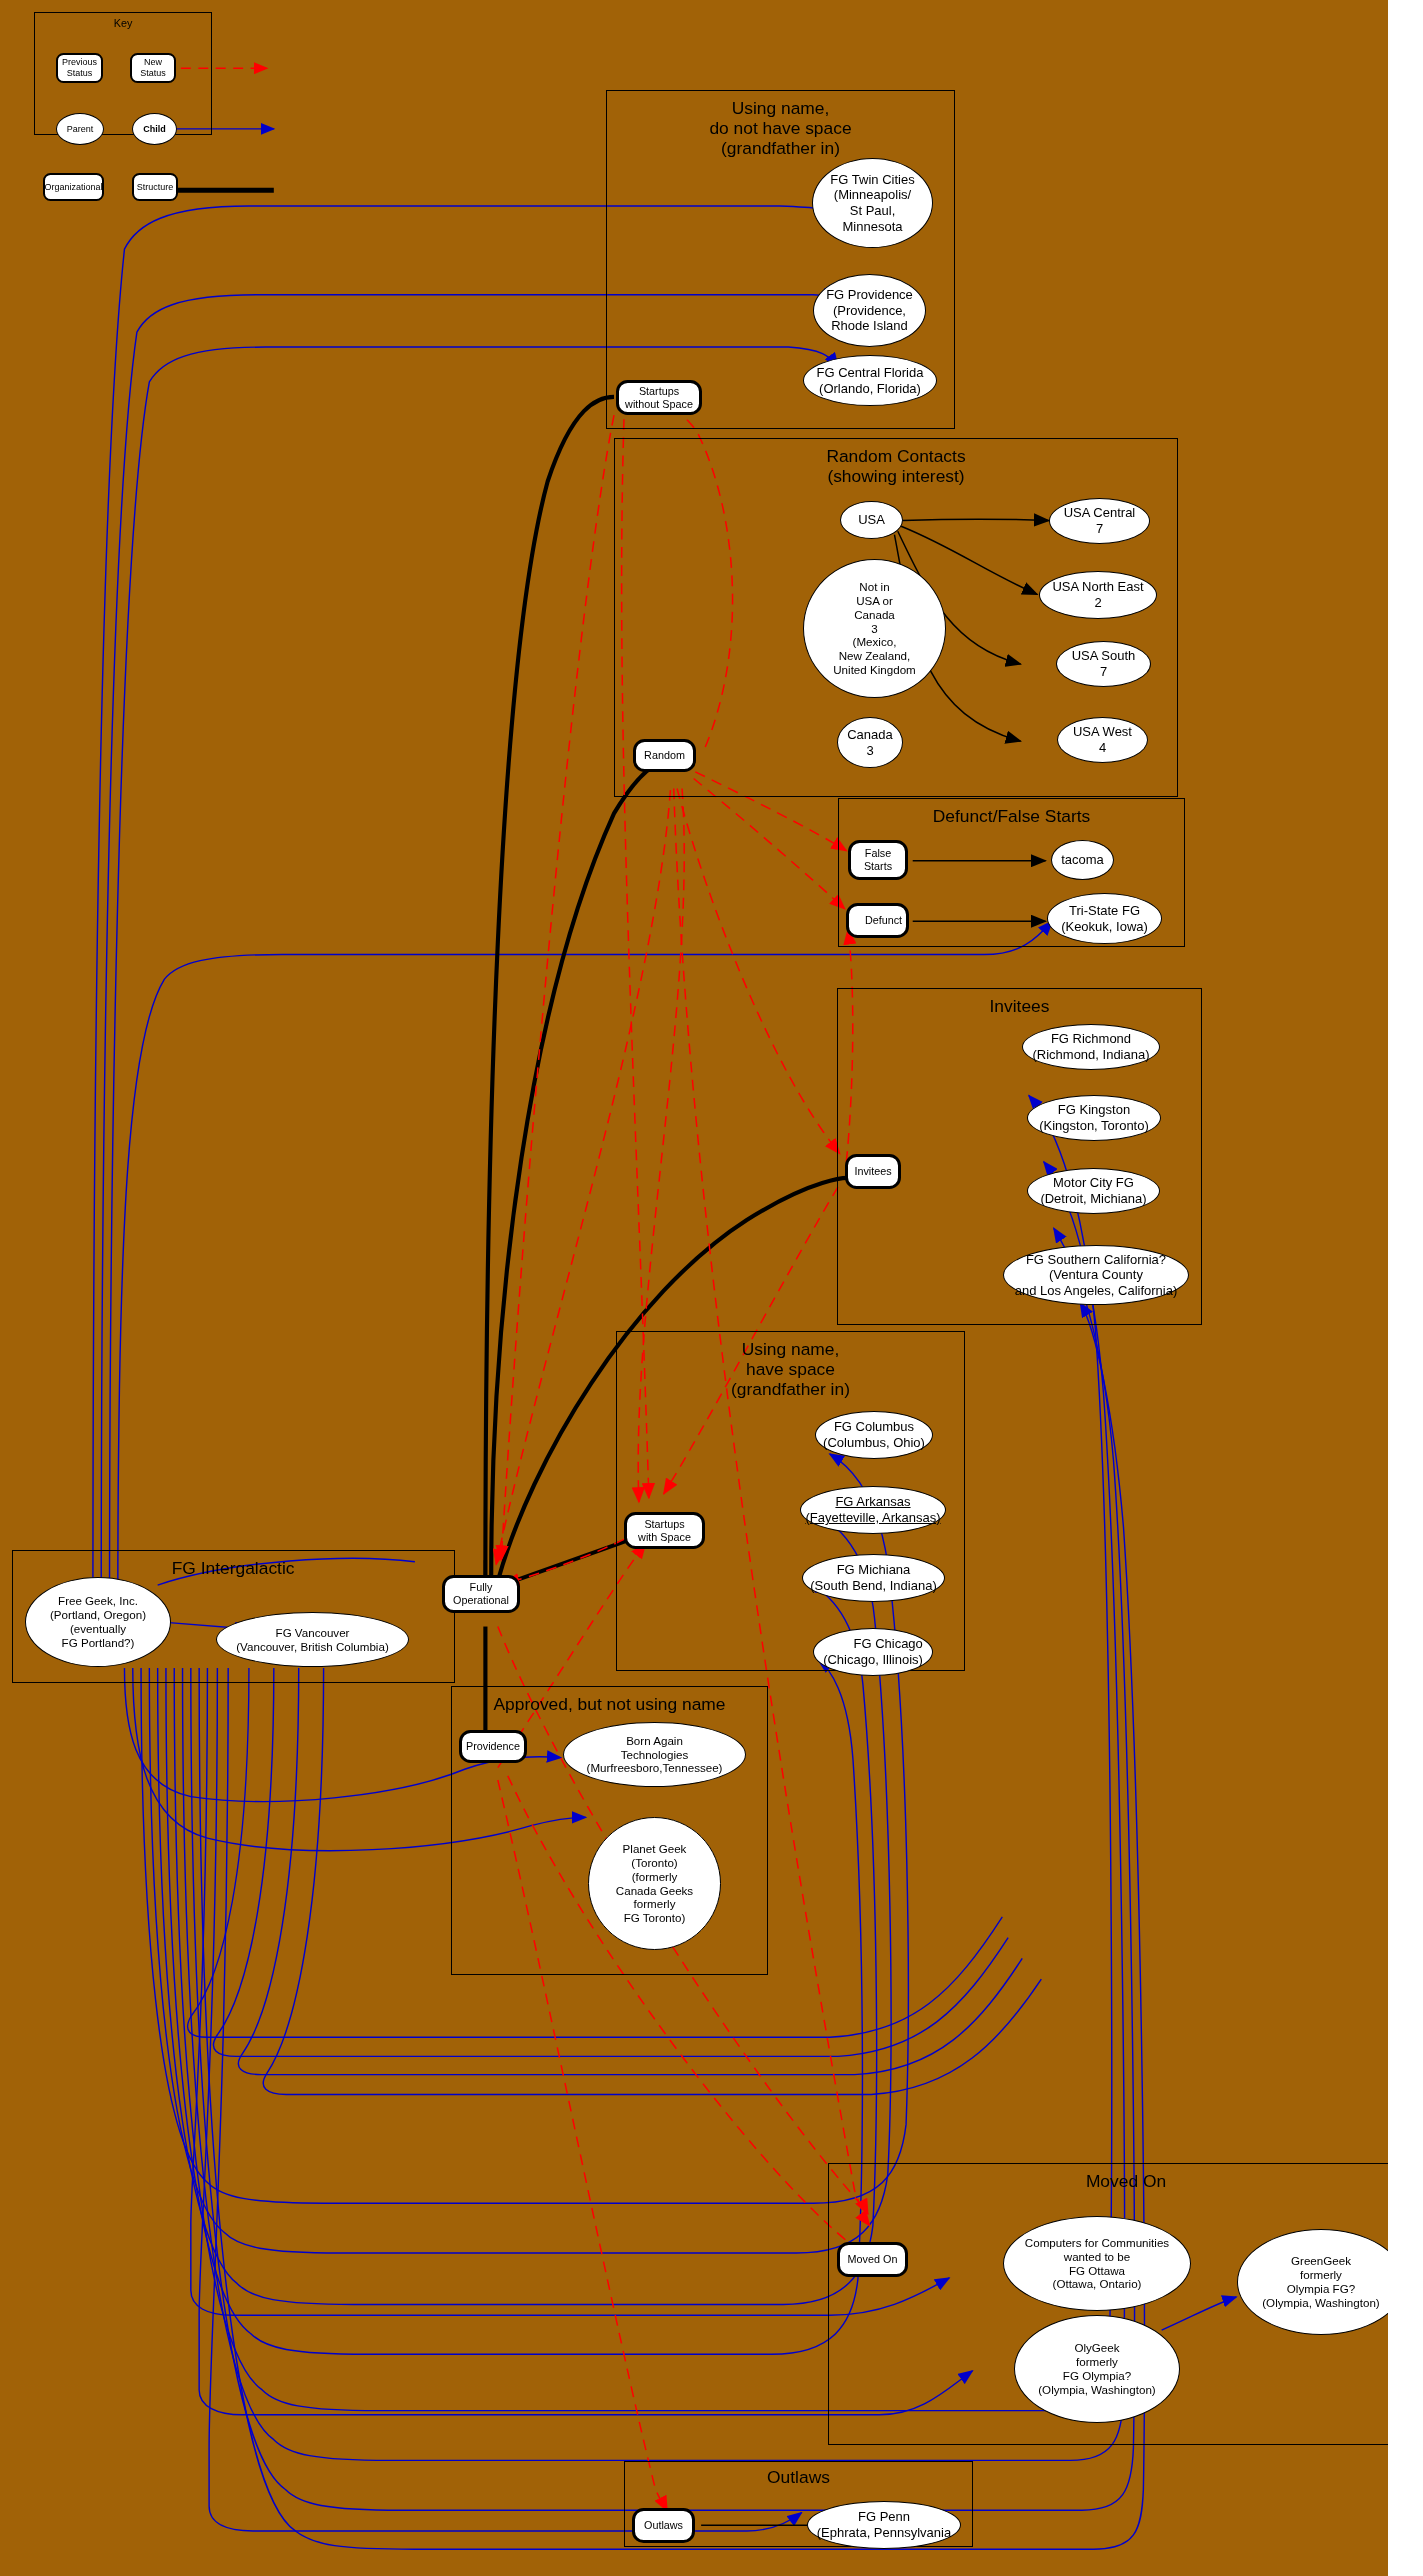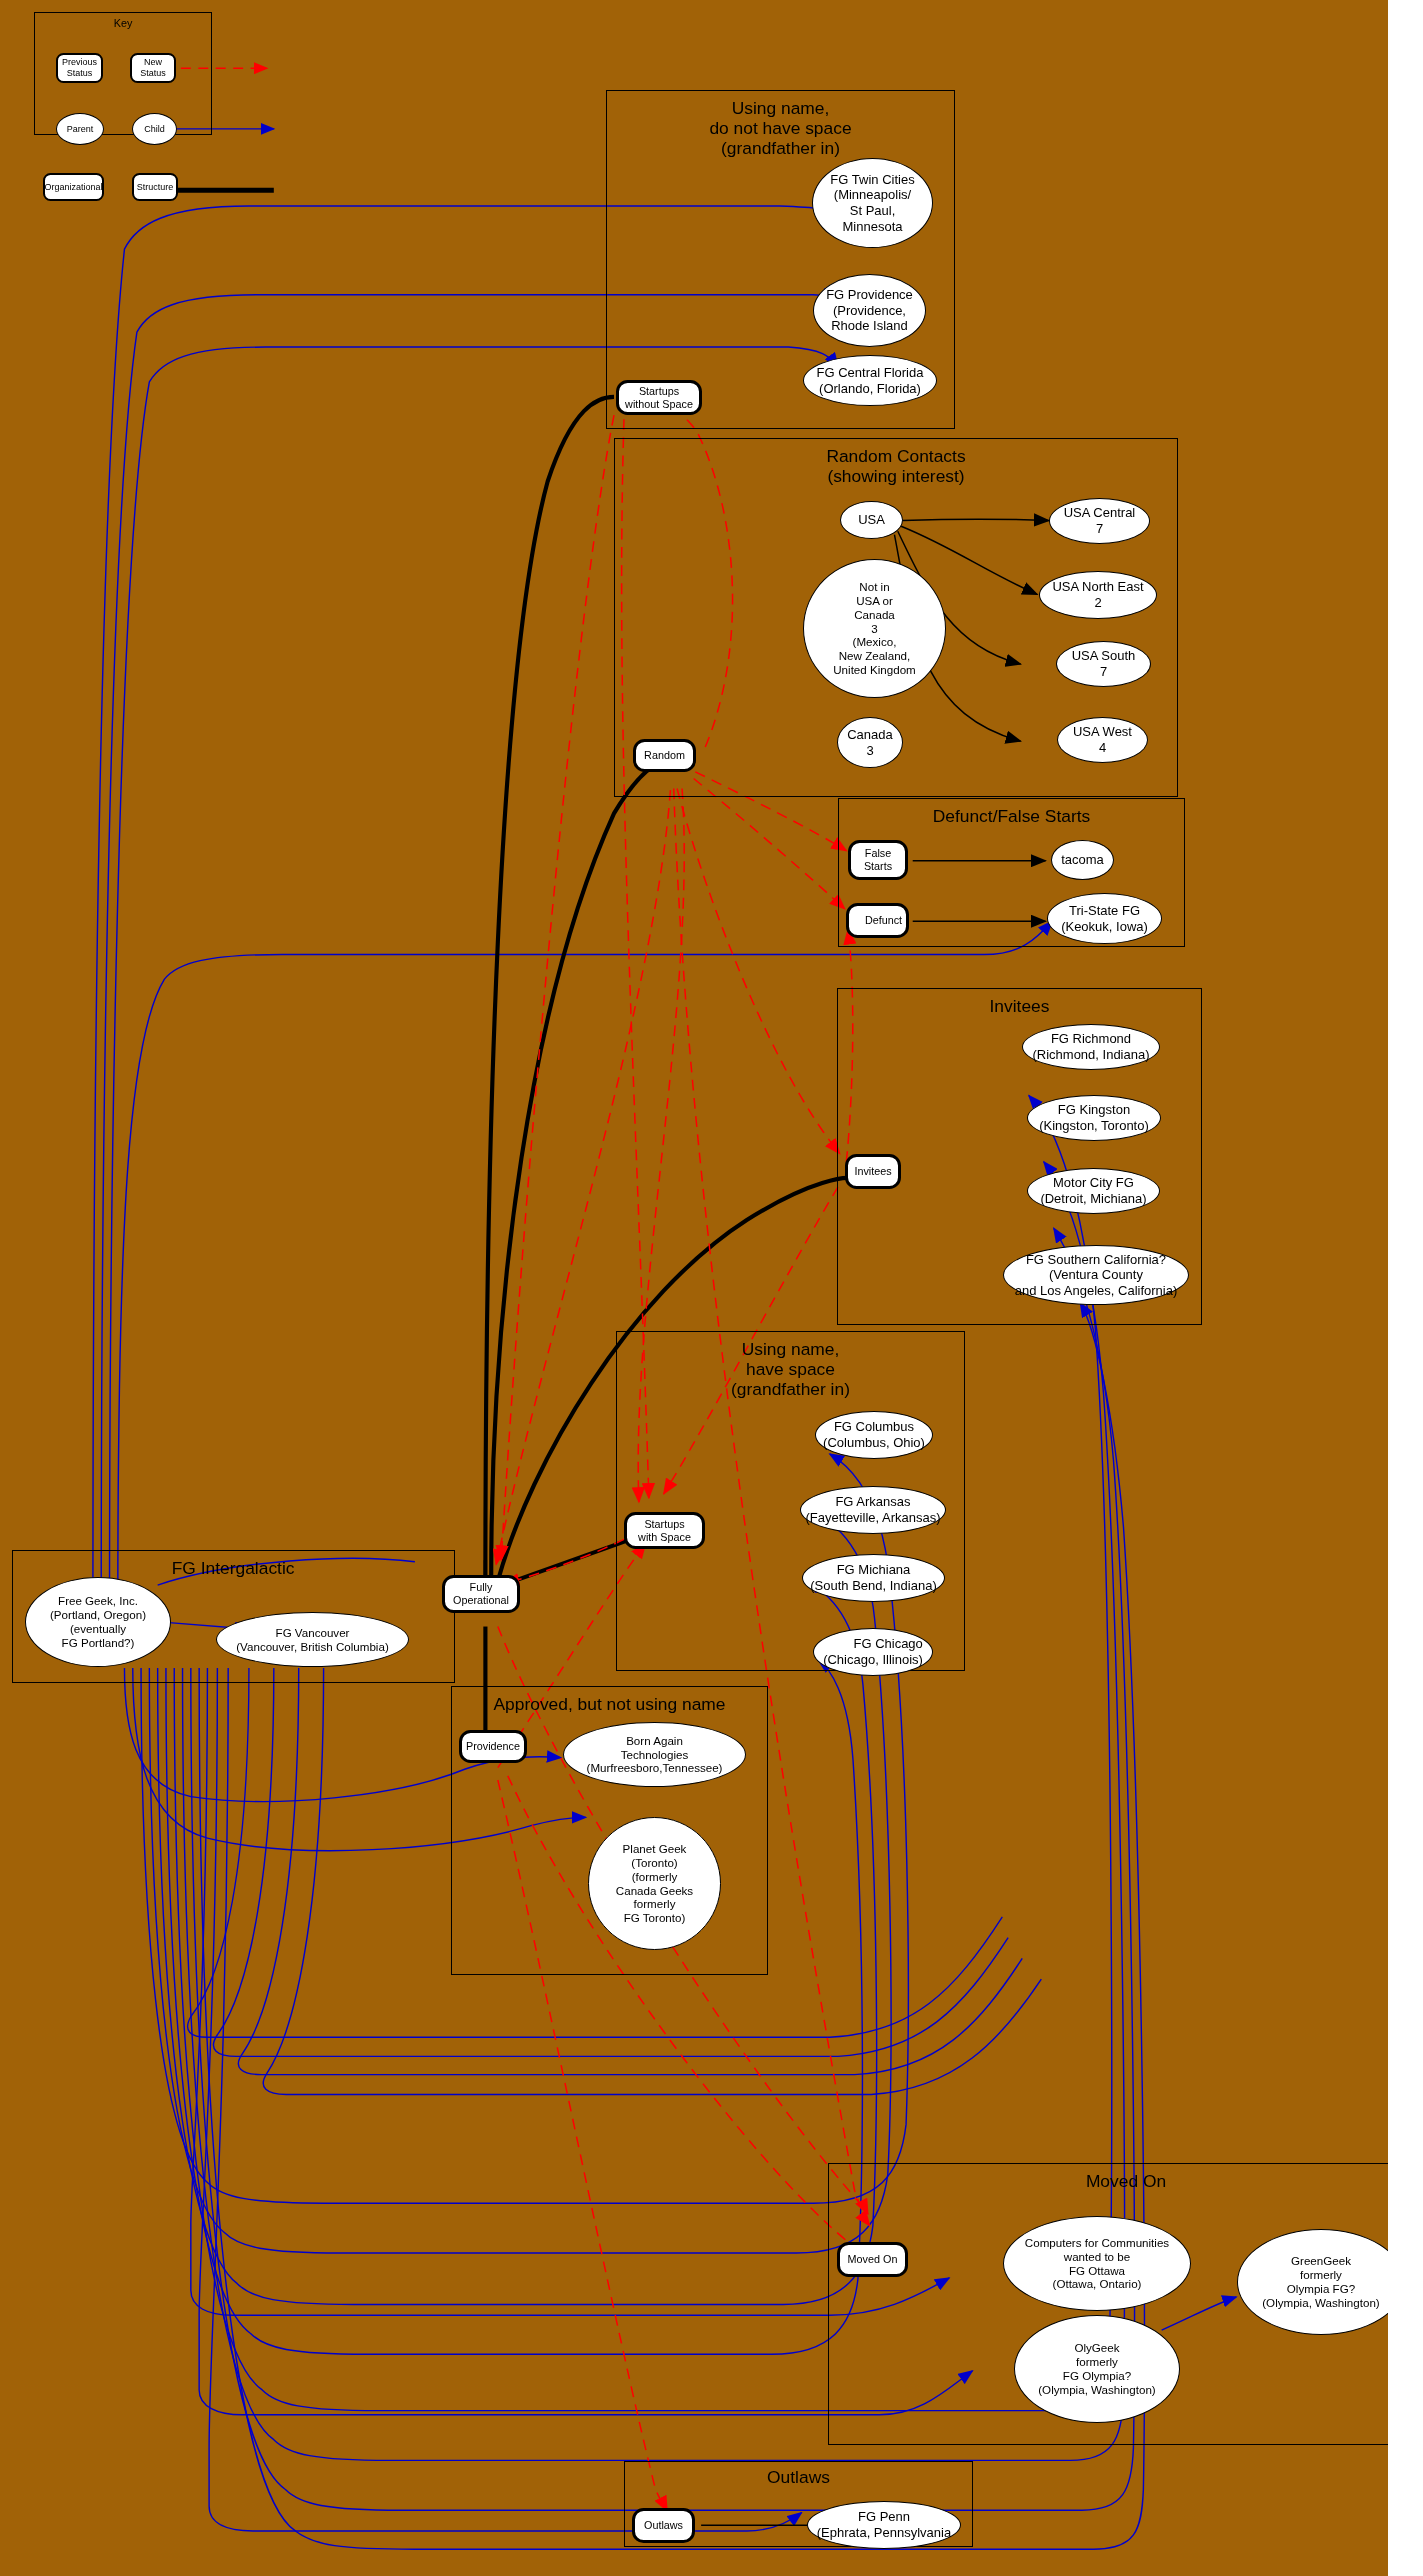--- a/index.html
+++ b/index.html
@@ -145,21 +145,21 @@
   </svg>
 
   <div class="cluster" style="left:34px;top:11.6px;width:178px;height:123px;">
     <div class="cluster-title lbl" style="top:4.1px;font-size:10.8px;">Key</div>
   </div>
   <div class="node rbox lbl" style="left:56px;top:53px;width:47px;height:30px;font-size:9px;border-width:2.5px;border-radius:7.5px;">Previous
 Status</div>
   <div class="node rbox lbl" style="left:130px;top:53px;width:46px;height:30px;font-size:9px;border-width:2.5px;border-radius:7.5px;">New
 Status</div>
   <div class="node ellipse lbl" style="left:56px;top:113px;width:48px;height:32px;font-size:9px;">Parent</div>
-  <div class="node ellipse lbl" style="left:132px;top:113px;width:45px;height:32px;font-size:9px;">Child</div>
+  <div class="node ellipse lbl" style="left:132px;top:113px;width:45px;height:32px;font-size:9px;font-weight:bold;">Child</div>
   <div class="node rbox lbl" style="left:43px;top:173px;width:61px;height:28px;font-size:9px;border-width:2.5px;border-radius:7.5px;">Organizational</div>
   <div class="node rbox lbl" style="left:132px;top:173px;width:46px;height:28px;font-size:9px;border-width:2.5px;border-radius:7.5px;">Structure</div>
 
   <div class="cluster" style="left:606px;top:90px;width:349px;height:339px;">
     <div class="cluster-title lbl" style="top:6.6px;">Using name,
 do not have space
 (grandfather in)</div>
   </div>
   <div class="node ellipse lbl" style="left:812px;top:158px;width:121px;height:90px;">FG Twin Cities
 (Minneapolis/
@@ -223,21 +223,21 @@
 
   <div class="cluster" style="left:616px;top:1331px;width:349px;height:340px;">
     <div class="cluster-title lbl" style="top:6.6px;">Using name,
 have space
 (grandfather in)</div>
   </div>
   <div class="node rbox lbl" style="left:624px;top:1512px;width:81px;height:37px;font-size:10.8px;">Startups
 with Space</div>
   <div class="node ellipse lbl" style="left:815px;top:1411px;width:118px;height:48px;">FG Columbus
 (Columbus, Ohio)</div>
-  <div class="node ellipse lbl" style="left:800px;top:1486px;width:146px;height:48px;">FG Arkansas
+  <div class="node ellipse lbl" style="left:800px;top:1486px;width:146px;height:48px;text-decoration:underline;">FG Arkansas
 (Fayetteville, Arkansas)</div>
   <div class="node ellipse lbl" style="left:802px;top:1554px;width:143px;height:48px;">FG Michiana
 (South Bend, Indiana)</div>
   <div class="node ellipse lbl" style="left:813px;top:1628px;width:120px;height:48px;text-align:right;">FG Chicago
 (Chicago, Illinois)</div>
 
   <div class="cluster" style="left:11.6px;top:1550px;width:443px;height:133px;">
     <div class="cluster-title lbl" style="top:6.6px;">FG Intergalactic</div>
   </div>
   <div class="node ellipse lbl" style="left:25px;top:1577px;width:146px;height:90px;font-size:11.6px;">Free Geek, Inc.

